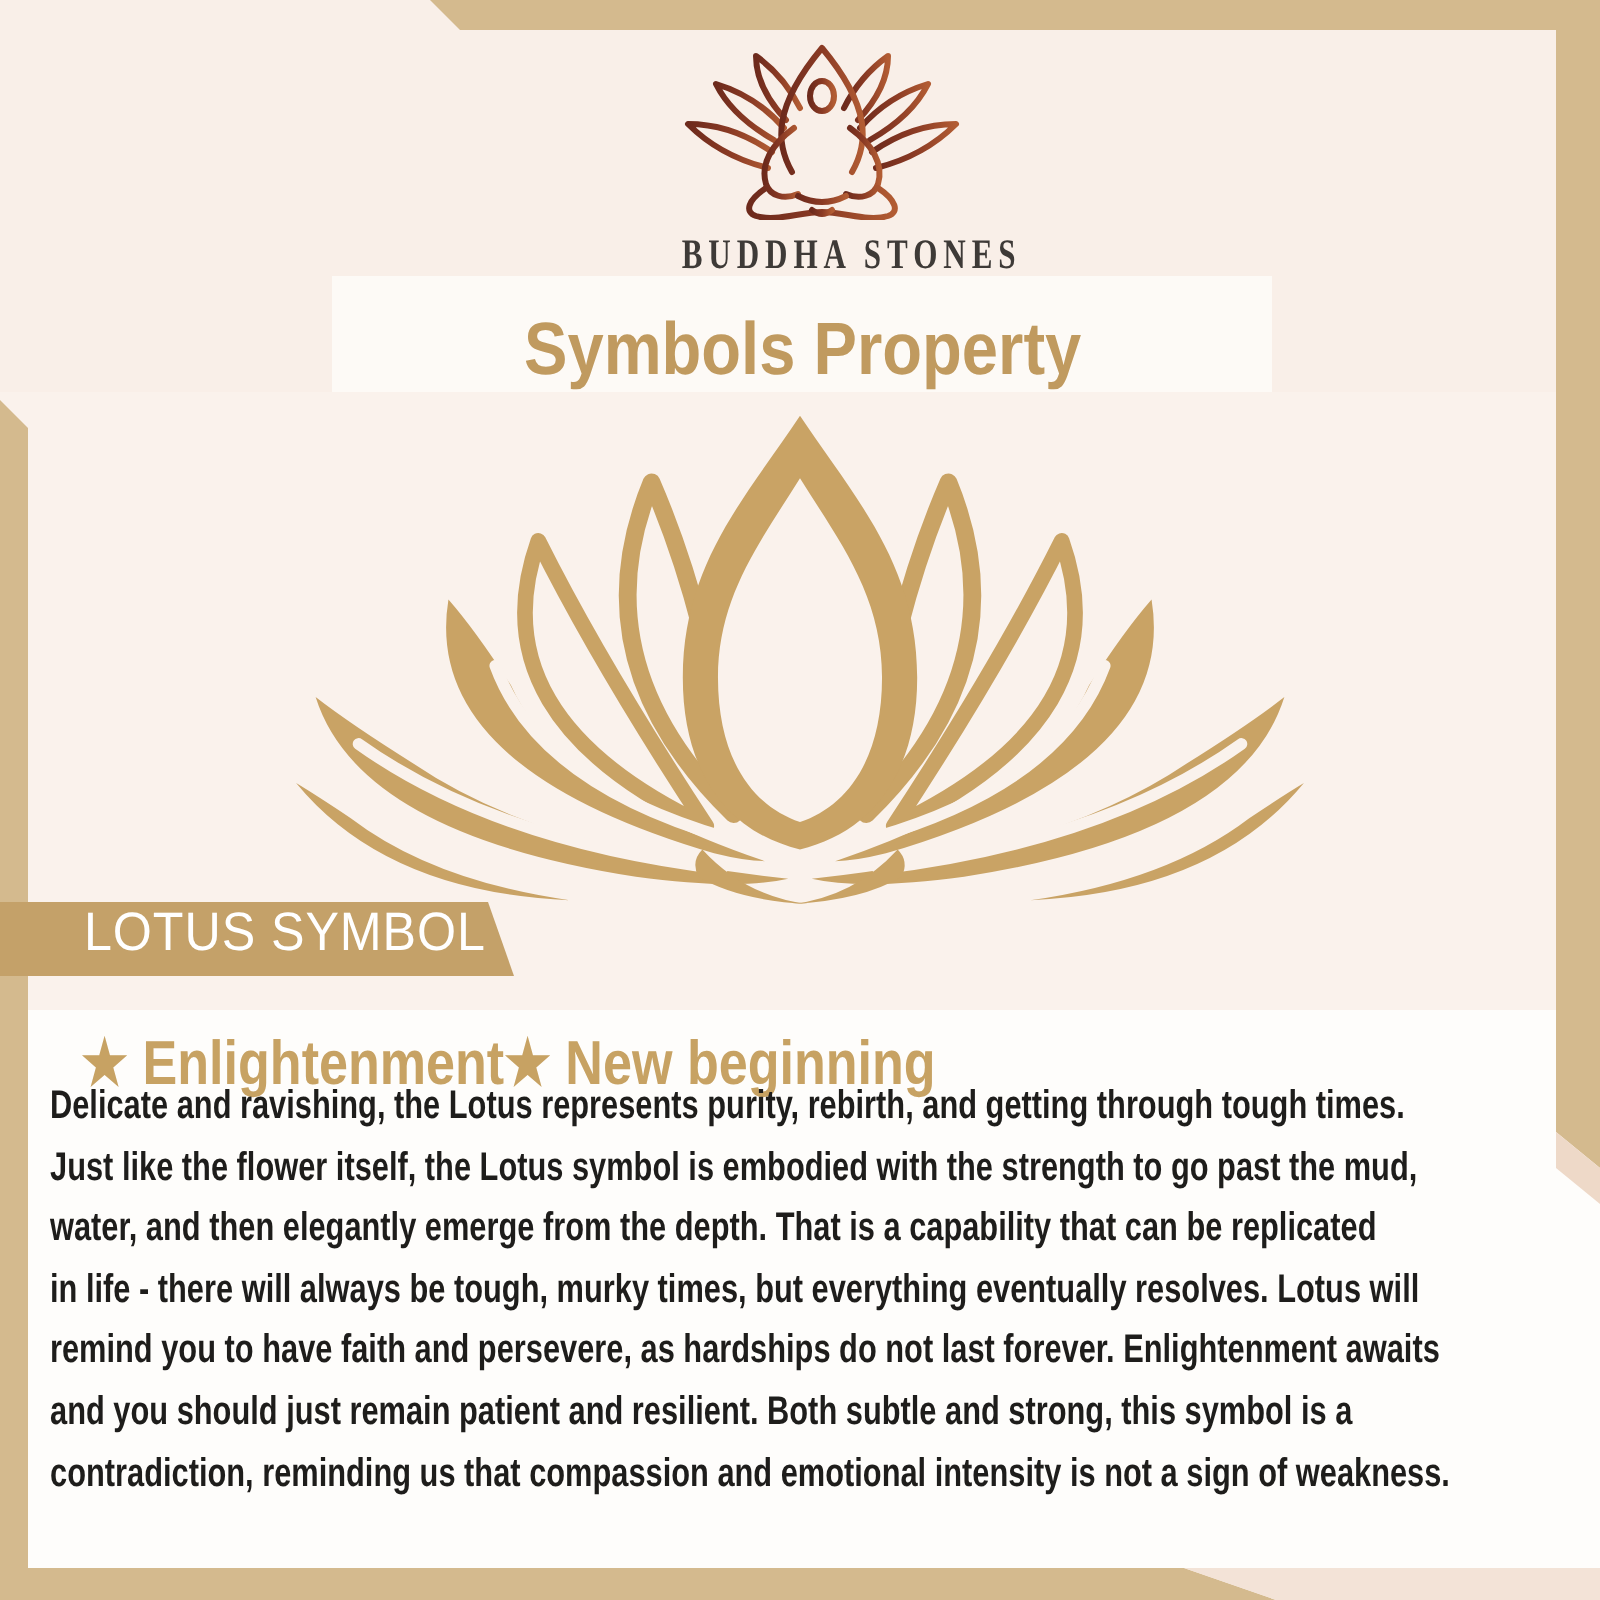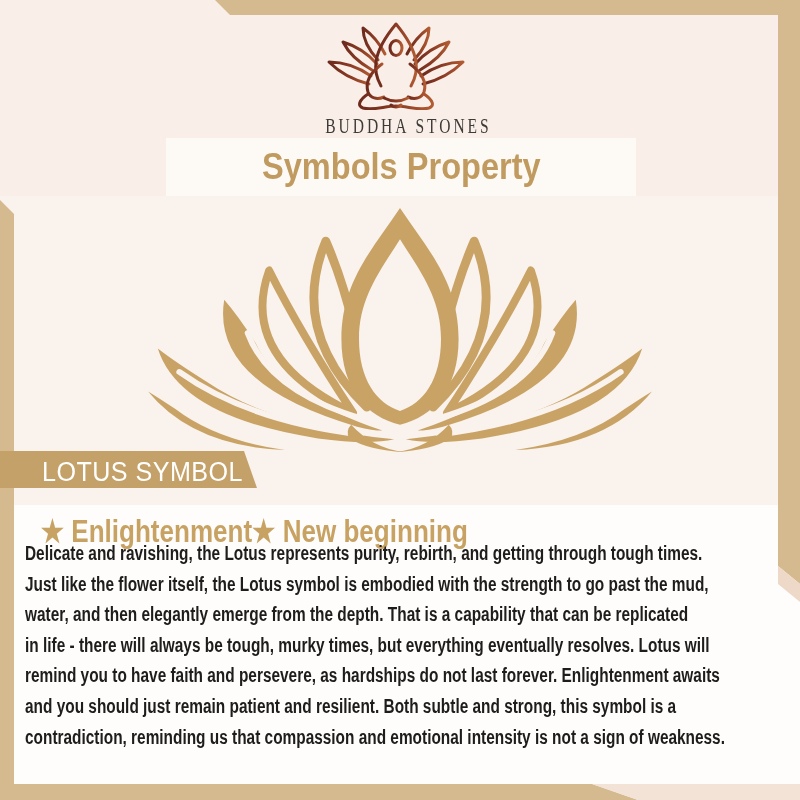--- a/index.html
+++ b/index.html
@@ -19,37 +19,37 @@
     clip-path:polygon(0 0,100% 0,100% 100%,0 566px);}
   .frame-right-shadow{top:566px;left:778px;width:22px;height:36px;background:#eed9c8;z-index:5;
     clip-path:polygon(0 0,100% 18px,100% 36px,0 18px);}
   .frame-left{top:200px;left:0;width:14px;height:600px;
     clip-path:polygon(0 0,100% 14px,100% 100%,0 100%);}
   .frame-bottom{top:784px;left:0;width:800px;height:16px;
     clip-path:polygon(0 0,592px 0,638px 100%,0 100%);}
   .frame-bottom-shadow{top:784px;left:592px;width:208px;height:16px;background:#f3e3d7;z-index:5;
     clip-path:polygon(0 0,100% 0,100% 100%,46px 100%);}
   
-  .logo-wrap{top:14px;left:296px;width:200px;text-align:right;z-index:2;}
+  .logo-wrap{top:14px;left:311px;width:200px;text-align:right;z-index:2;font-weight:bold;}
   .brand-name{
     margin-top:0px;font-family:"Liberation Serif", serif;font-size:21px;color:#3e3a37;
     letter-spacing:4px;white-space:nowrap;display:inline-block;
     transform:scaleX(0.74);transform-origin:center;
   }
   
   .title-banner{top:138px;left:166px;width:470px;height:58px;background:#fdfaf6;z-index:2;
-    display:flex;align-items:center;justify-content:center;}
+    display:flex;align-items:flex-end;justify-content:center;}
   .title-text{font-size:37px;font-weight:bold;color:#c09a5f;white-space:nowrap;
     display:inline-block;transform:scaleX(0.88);}
   
   .lotus-wrap{top:204px;left:120px;width:560px;height:250px;z-index:2;}
   
   .ribbon{top:451px;left:0;width:260px;height:37px;background:#c4a169;z-index:6;
     clip-path:polygon(0 0,244px 0,257px 100%,0 100%);
-    display:flex;align-items:flex-end;}
+    display:flex;align-items:flex-start;}
   .ribbon-text{color:#ffffff;font-size:27px;letter-spacing:0.5px;white-space:nowrap;
     margin-left:42px;display:inline-block;transform:scaleX(0.93);transform-origin:left center;}
   
   .panel{top:505px;left:13px;width:787px;height:279px;background:#fefdfb;z-index:1;}
   .benefits-heading{top:513px;left:0;width:800px;text-align:left;z-index:3;}
   .benefits-heading span{font-size:31px;font-weight:bold;color:#c7a263;white-space:nowrap;
     display:inline-block;transform:scaleX(0.84);}
   .body-text{top:538px;left:25px;width:770px;z-index:3;}
   .body-line{font-size:20px;font-weight:bold;color:#1e1d1b;line-height:30.6px;
     white-space:nowrap;transform:scaleX(0.77);transform-origin:left center;}

